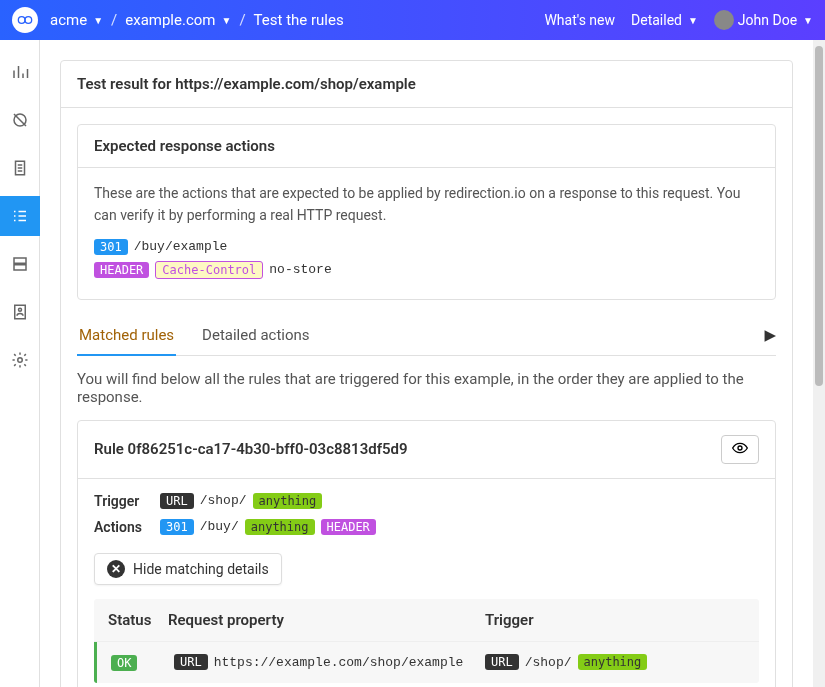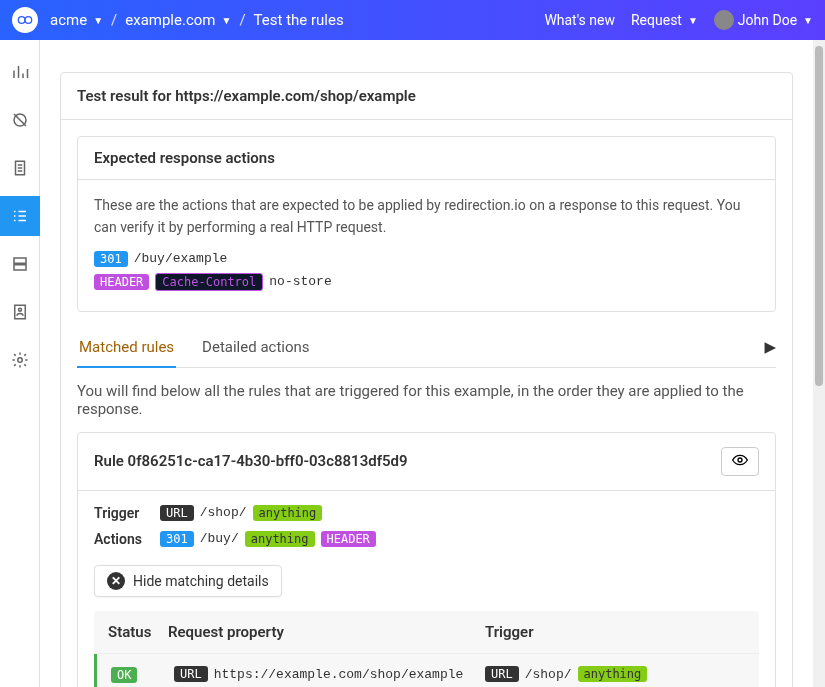--- a/index.html
+++ b/index.html
@@ -11,33 +11,33 @@
 .breadcrumb-item{display:flex;align-items:center;gap:4px;cursor:pointer}
 .breadcrumb-sep{opacity:.8;margin:0 2px}
 .chevron{font-size:10px;margin-left:2px}
 .header-right{margin-left:auto;display:flex;align-items:center;gap:16px}
 .header-link{cursor:pointer;display:flex;align-items:center;gap:4px}
 .avatar{width:20px;height:20px;border-radius:50%;background:#888;display:inline-block}
 .sidebar{position:absolute;left:0;top:40px;bottom:0;width:40px;background:#fff;border-right:1px solid #e0e0e0;display:flex;flex-direction:column;padding-top:12px}
 .sidebar-item{width:40px;height:40px;display:flex;align-items:center;justify-content:center;color:#666;cursor:pointer;margin-bottom:8px}
 .sidebar-item.active{background:#2196f3;color:#fff}
 .sidebar-item svg{width:18px;height:18px}
-.main{position:absolute;left:40px;top:40px;right:12px;bottom:0;overflow-y:auto;padding:32px 20px}
+.main{position:absolute;left:40px;top:40px;right:12px;bottom:0;overflow-y:auto;padding:20px 20px}
 .card{border:1px solid #e0e0e0;border-radius:4px;margin-bottom:16px}
 .card-header{padding:14px 16px;border-bottom:1px solid #e0e0e0;font-weight:600;font-size:15px}
 .card-body{padding:16px}
 .inner-card{border:1px solid #e0e0e0;border-radius:4px}
 .inner-card-header{padding:12px 16px;border-bottom:1px solid #e0e0e0;font-weight:600;font-size:15px}
 .inner-card-body{padding:14px 16px}
 .description{color:#555;line-height:1.6;margin-bottom:12px}
 .mono{font-family:"SFMono-Regular",Consolas,"Liberation Mono",Menlo,monospace;font-size:13px}
 .badge{display:inline-block;padding:1px 6px;border-radius:3px;font-size:12px;font-family:"SFMono-Regular",Consolas,monospace;font-weight:500}
 .badge-301{background:#2196f3;color:#fff}
 .badge-header{background:#c051e0;color:#fff}
-.badge-header-outline{border:1px solid #c051e0;color:#c051e0;background:#0f172a}
+.badge-header-outline{border:1px solid #c051e0;color:#c051e0;background:#fef9c3}
 .badge-url{background:#333;color:#fff}
 .badge-anything{background:#84cc16;color:#333}
 .badge-ok{background:#4caf50;color:#fff}
 .action-row{display:flex;align-items:center;gap:6px;margin-bottom:6px}
 .tabs{display:flex;align-items:center;border-bottom:1px solid #e0e0e0;margin-top:16px;margin-bottom:14px}
 .tab{padding:10px 2px;margin-right:24px;cursor:pointer;color:#555;font-size:15px}
 .tab.active{color:#a16207;border-bottom:2px solid #2196f3;margin-bottom:-1px}
 .tab-action{margin-left:auto;display:flex;align-items:center;gap:6px;cursor:pointer;font-size:15px;padding:10px 0}
 .note{color:#555;margin-bottom:14px;font-size:15px}
 .rule-card{border:1px solid #e0e0e0;border-radius:4px}
@@ -80,21 +80,21 @@
     <span class="breadcrumb-item">
         <span>example.com</span>
         <span class="chevron">▼</span>
       </span>
     <span class="breadcrumb-sep">/</span>
     <span class="breadcrumb-item">Test the rules</span>
   </div>
   <div class="header-right">
     <span class="header-link">What's new</span>
     <span class="header-link">
-        <span>Request</span>
+        <span>Detailed</span>
         <span class="chevron">▼</span>
       </span>
     <span class="header-link">
         <span class="avatar"></span>
         <span>John Doe</span>
         <span class="chevron">▼</span>
       </span>
   </div>
 </div>
 

